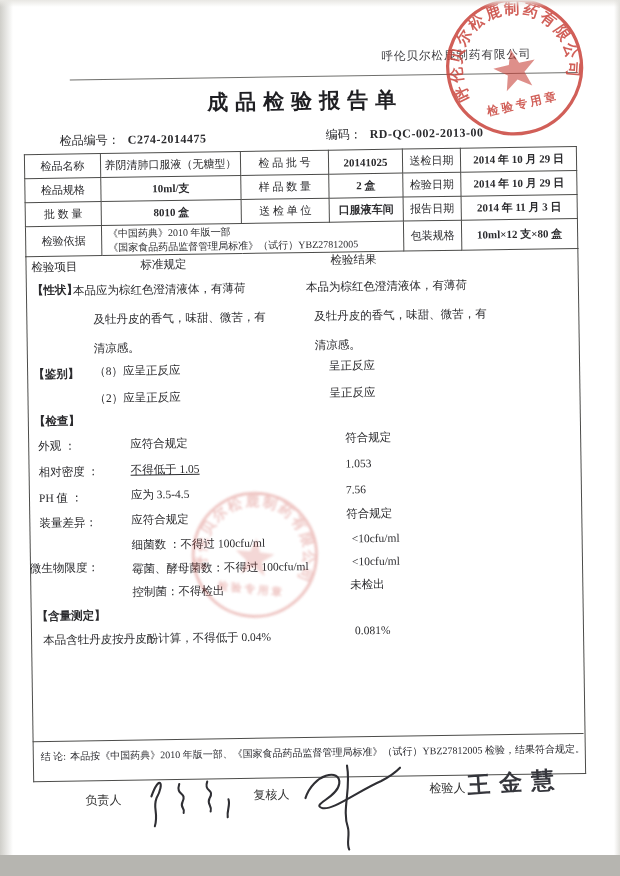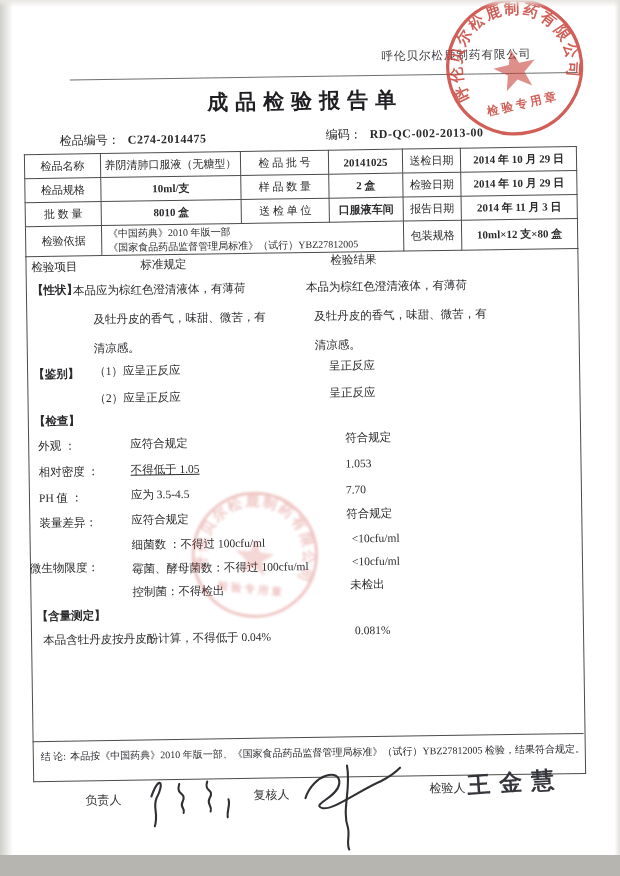--- a/index.html
+++ b/index.html
@@ -122,38 +122,38 @@
 
     <div class="line sec" style="left:34px; top:280px;">【性状】</div>
     <div class="line" style="left:75px; top:281px;">本品应为棕红色澄清液体，有薄荷</div>
     <div class="line" style="left:308px; top:281px;">本品为棕红色澄清液体，有薄荷</div>
     <div class="line" style="left:95px; top:310px;">及牡丹皮的香气，味甜、微苦，有</div>
     <div class="line" style="left:316px; top:310px;">及牡丹皮的香气，味甜、微苦，有</div>
     <div class="line" style="left:95px; top:339px;">清凉感。</div>
     <div class="line" style="left:316px; top:339px;">清凉感。</div>
 
     <div class="line sec" style="left:34px; top:364px;">【鉴别】</div>
-    <div class="line" style="left:95px; top:362px;">（1）应呈正反应</div>
+    <div class="line" style="left:95px; top:362px;">（8）应呈正反应</div>
     <div class="line" style="left:330px; top:360px;">呈正反应</div>
     <div class="line" style="left:95px; top:389px;">（2）应呈正反应</div>
     <div class="line" style="left:330px; top:387px;">呈正反应</div>
 
     <div class="line sec" style="left:34px; top:411px;">【检查】</div>
 
     <div class="line" style="left:38px; top:436px;">外观 ：</div>
     <div class="line" style="left:130px; top:435px;">应符合规定</div>
     <div class="line" style="left:345px; top:432px;">符合规定</div>
 
     <div class="line" style="left:38px; top:462px;">相对密度 ：</div>
     <div class="line" style="left:130px; top:461px;text-decoration:underline;">不得低于 1.05</div>
     <div class="line" style="left:345px; top:458px;">1.053</div>
 
     <div class="line" style="left:38px; top:488px;">PH 值 ：</div>
     <div class="line" style="left:130px; top:486px;">应为 3.5-4.5</div>
-    <div class="line" style="left:345px; top:484px;">7.70</div>
+    <div class="line" style="left:345px; top:484px;">7.56</div>
 
     <div class="line" style="left:38px; top:513px;">装量差异：</div>
     <div class="line" style="left:130px; top:511px;">应符合规定</div>
     <div class="line" style="left:345px; top:508px;">符合规定</div>
 
     <div class="line" style="left:28px; top:538px;margin-top:20px;">微生物限度：</div>
     <div class="line" style="left:130px; top:536px;">细菌数 ：不得过 100cfu/ml</div>
     <div class="line" style="left:350px; top:533px;">&lt;10cfu/ml</div>
 
     <div class="line" style="left:130px; top:560px;">霉菌、酵母菌数：不得过 100cfu/ml</div>

